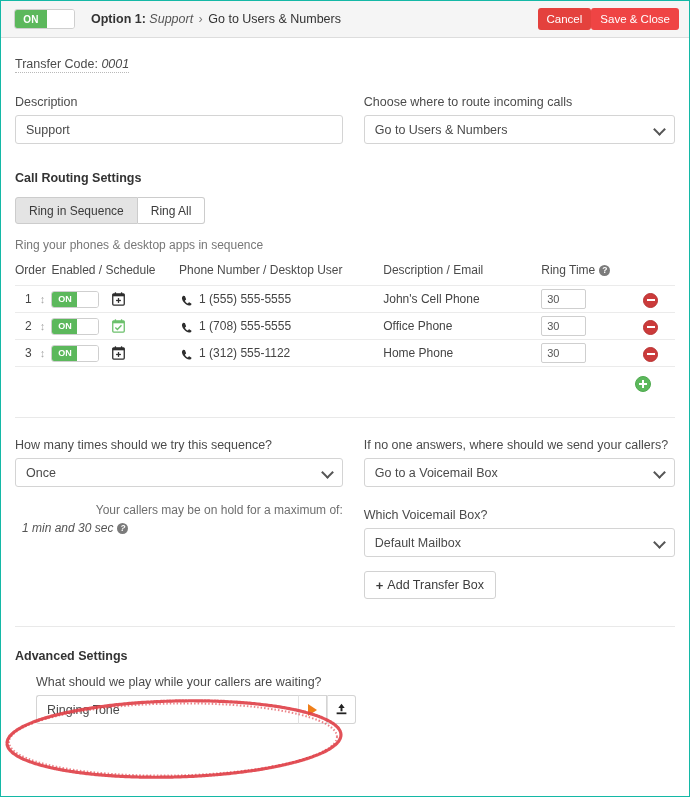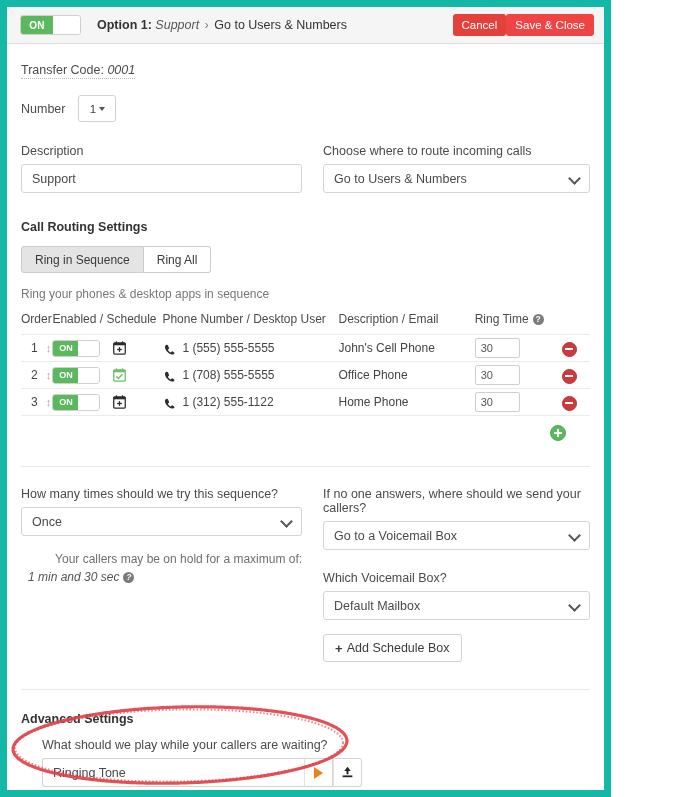--- a/index.html
+++ b/index.html
@@ -9,22 +9,22 @@
   }
   body {
     width: 690px; height: 797px;
     font-family: "Liberation Sans", sans-serif;
     font-size: 12px;
     color: #3a3a3a;
     position: relative;
     overflow: hidden;
   }
   .page {
-    width: 611px; height: 797px;
-    border: 7px solid #14b8a6;
+    width: 690px; height: 797px;
+    border: 1px solid #14b8a6;
     background: #fff;
     position: relative;
   }
 
   
   .topbar {
     height: 37px;
     background: #f5f5f5;
     border-bottom: 1px solid #dddddd;
     display: flex;
@@ -366,27 +366,20 @@
     </div>
   </div>
 
   <div class="body">
 
     <div class="transfer">
       <span>Transfer Code:</span>
       <span class="code">0001</span>
     </div>
 
-    <div class="numberrow">
-      <span class="lbl">Number</span>
-      <div class="numsel">
-        <span>1</span>
-        <span class="caret-sm"></span>
-      </div>
-    </div>
 
     <div class="cols grp">
       <div class="col-l">
         <label class="fieldlabel">Description</label>
         <input class="input" type="text" value="Support" style="">
       </div>
       <div class="col-r">
         <label class="fieldlabel">Choose where to route incoming calls</label>
         <div class="selwrap">
           <select class="select">
@@ -582,21 +575,21 @@
         <div style="margin-top:21px">
           <label class="fieldlabel">Which Voicemail Box?</label>
           <div class="selwrap">
             <select class="select">
               <option>Default Mailbox</option>
             </select>
             <span class="chev"></span>
           </div>
           <button class="addvm">
             <span class="pl">+</span>
-              <span>Add Schedule Box</span>
+              <span>Add Transfer Box</span>
           </button>
         </div>
       </div>
     </div>
 
     <div class="divider" style="margin-top:27px"></div>
 
     
     <div class="sectitle" style="margin-top:22px">Advanced Settings</div>
 

